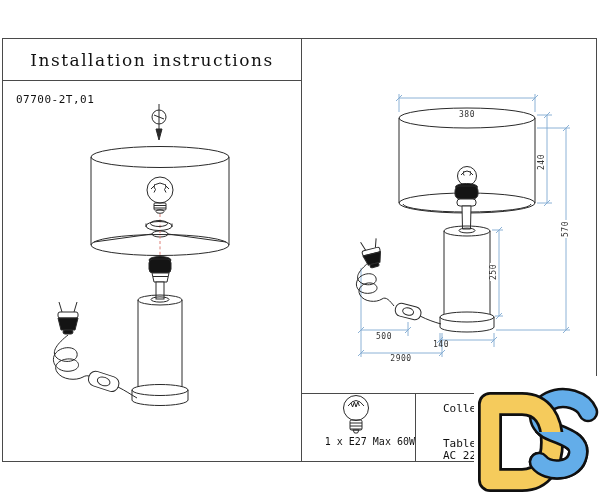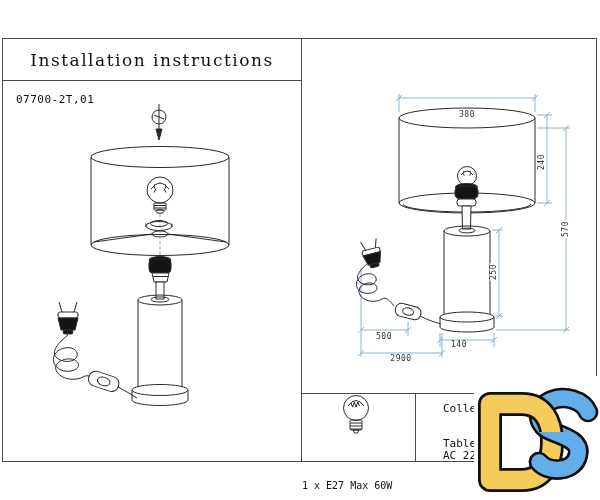--- a/index.html
+++ b/index.html
@@ -11,22 +11,22 @@
                border:1px solid #4a4a4a;}
   .title-box{position:absolute;left:2px;top:38px;width:300px;height:43px;
              display:flex;align-items:center;justify-content:center;}
   .title-text{font-family:"DejaVu Serif", serif;font-size:17px;letter-spacing:1.5px;
               color:#111;white-space:nowrap;}
   .model-text{position:absolute;left:16px;top:93px;font-size:11px;letter-spacing:.5px;color:#111;}
   .art{position:absolute;left:0;top:0;}
   .dim-label{position:absolute;font-size:8px;line-height:1;color:#333;letter-spacing:.5px;
              transform:translate(-50%,-50%);white-space:nowrap;}
   .dim-label.rot{transform:translate(-50%,-50%) rotate(-90deg);background:#fff;padding:0 1px;}
-  .spec-bulb-text{position:absolute;left:302px;top:436px;width:113px;text-align:left;
-                  font-size:10px;color:#111;margin-top:44px;}
+  .spec-bulb-text{position:absolute;left:302px;top:436px;width:113px;text-align:right;
+                  font-size:10px;color:#111;}
   .info-line{position:absolute;left:443px;font-size:11px;color:#111;white-space:nowrap;}
   .logo{position:absolute;left:474px;top:376px;}
 </style>
 </head>
 <body>
 
 <div class="page">
 
   <div class="outer-frame"></div>
   <div class="line-v" style="left:301px;top:38px;height:423px;"></div>
@@ -220,21 +220,21 @@
       <rect x="350" y="420" width="12" height="10" rx="1.5"></rect>
       <path d="M350,423 H362 M350,426 H362 M350,429 H362"></path>
       <path d="M353,430 h6 l-1.5,3 h-3 z"></path>
     </g>
   </svg>
 
   <span class="dim-label" style="left:467px;top:83px;margin-top:32px;">380</span>
   <span class="dim-label rot" style="left:542px;top:162px;">240</span>
   <span class="dim-label rot" style="left:566px;top:229px;">570</span>
   <span class="dim-label rot" style="left:494px;top:272px;">250</span>
-  <span class="dim-label" style="left:459px;top:345px;text-align:center;">140</span>
+  <span class="dim-label" style="left:441px;top:345px;text-align:center;">140</span>
   <span class="dim-label" style="left:384px;top:337px;">500</span>
   <span class="dim-label" style="left:401px;top:359px;">2900</span>
 
   <span class="spec-bulb-text">1 x E27 Max 60W</span>
   <span class="info-line" style="top:402px;">Colle</span>
   <span class="info-line" style="top:437px;">Table</span>
   <span class="info-line" style="top:439px;margin-top:10px;">AC 22</span>
 
   <svg class="logo" width="126" height="124" viewBox="0 0 126 124">
     <rect x="0" y="0" width="126" height="124" fill="#fff"></rect>

